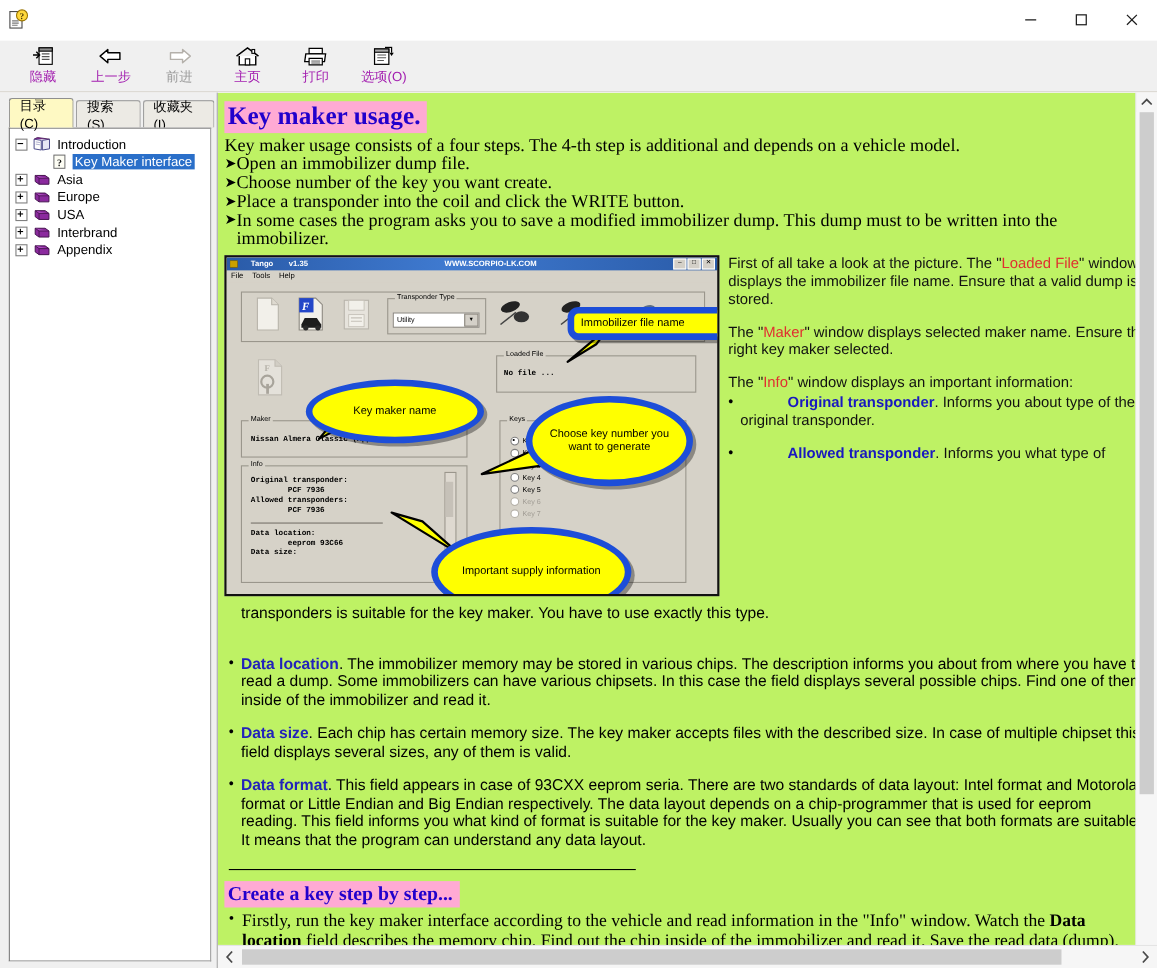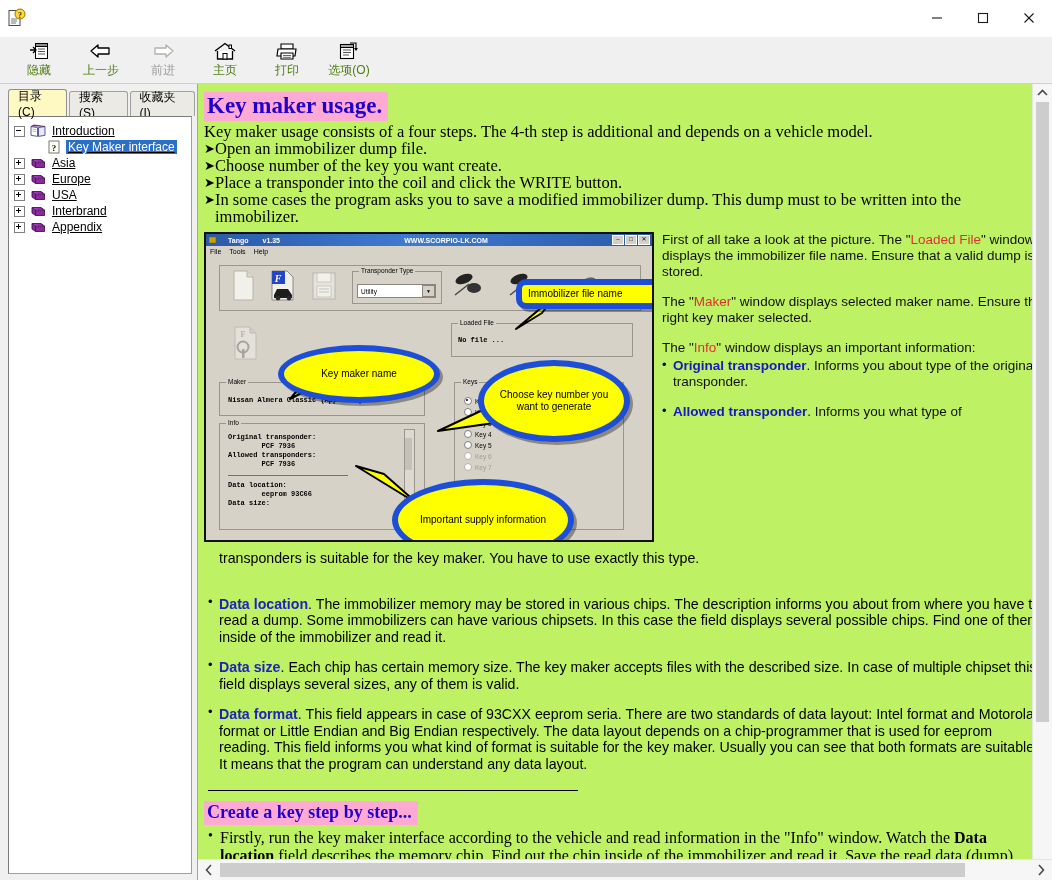--- a/index.html
+++ b/index.html
@@ -19,39 +19,39 @@
   .tb-btns{display:flex;height:36px;}
   .tb-btn{width:46px;height:36px;display:flex;align-items:center;justify-content:center;}
   .tb-btn svg{display:block;}
 
   
   .toolbar{height:46px;background:#f0f0f0;display:flex;align-items:flex-start;flex:0 0 auto;
            padding-left:8px;border-bottom:1px solid #d4d0c8;}
   .tool{width:62px;height:46px;display:flex;flex-direction:column;align-items:center;
         justify-content:flex-start;padding-top:3px;cursor:default;}
   .tool .ic{height:22px;display:flex;align-items:center;justify-content:center;}
-  .tool .lb{font-size:12px;color:#4d7c0f;margin-top:1px;line-height:14px;white-space:nowrap;}
+  .tool .lb{font-size:12px;color:#a21caf;margin-top:1px;line-height:14px;white-space:nowrap;}
   .tool.disabled .lb{color:#9b9b9b;}
 
   
   .body{flex:1 1 auto;display:flex;background:#f0f0f0;overflow:hidden;}
 
   
   .leftpane{width:197px;flex:0 0 197px;display:flex;flex-direction:column;background:#f0f0f0;
             padding:4px 0 0 3px;box-sizing:border-box;}
   .tabs{display:flex;height:28px;align-items:flex-end;padding-left:5px;}
   .tab{height:24px;padding:0 9px;display:flex;align-items:center;font-size:12px;color:#000;
        background:#eceae4;border:1px solid #a0a0a0;border-bottom:none;margin-right:2px;
        border-radius:3px 3px 0 0;}
   .tab.active{background:#fef9c3;height:26px;border-color:#8f8f8f;position:relative;z-index:3;}
   .treebox{flex:1 1 auto;margin:0 5px 6px 5px;background:#ffffff;
            border:1px solid #a0a0a0;border-top-color:#7a7a7a;border-left-color:#7a7a7a;
            overflow:hidden;position:relative;}
   .tree{padding:6px 2px 2px 4px;}
-  .node{display:flex;align-items:center;height:16px;margin-bottom:0px;font-size:12px;color:#000;white-space:nowrap;text-decoration:underline;}
+  .node{display:flex;align-items:center;height:16px;margin-bottom:0px;font-size:12px;color:#000;white-space:nowrap;}
   .node .exp{width:13px;height:13px;flex:0 0 13px;margin-right:3px;display:flex;align-items:center;justify-content:center;}
   .node .noexp{width:13px;flex:0 0 13px;margin-right:3px;}
   .plusbox{width:9px;height:9px;border:1px solid #808080;background:#fff;position:relative;}
   .plusbox:before{content:"";position:absolute;left:1px;top:3px;width:5px;height:1px;background:#000;}
   .plusbox.plus:after{content:"";position:absolute;left:3px;top:1px;width:1px;height:5px;background:#000;}
   .node .ic{width:18px;flex:0 0 18px;display:flex;align-items:center;justify-content:center;margin-right:3px;}
   .node .lbl{padding:0 2px;line-height:14px;}
   .node.sel .lbl{background:#2a6fc9;color:#ffffff;}
   .node.child{padding-left:16px;}
 
@@ -83,21 +83,21 @@
   .serif p{margin:0;}
   .arrowline{display:flex;align-items:flex-start;line-height:17px;}
   .arrowline .gl{flex:0 0 11px;font-size:13px;line-height:17px;}
   .arrowline .tx{flex:1 1 auto;}
 
   .figwrap{display:flex;margin-top:7px;}
   .figure{width:450px;flex:0 0 450px;height:310px;position:relative;
           border:2px solid #111;box-sizing:border-box;background:#d6d2c8;overflow:hidden;}
   .sidecol{flex:1 1 auto;padding-left:8px;font-size:13.5px;line-height:16px;color:#111;}
   .sidecol .red{color:#e03030;}
-  .sidecol .blue{color:#1818c0;font-weight:bold;}
+  .sidecol .blue{color:#1818c0;font-weight:bold;margin-left:43px;}
   .sidecol p{margin:0 0 14px 0;}
   .sidecol ul{margin:0;padding:0;list-style:none;}
   .sidecol li{margin:0 0 14px 0;padding-left:11px;position:relative;}
   .sidecol li:before{content:"\2022";position:absolute;left:0;top:-1px;color:#000;font-size:13px;}
 
   .narrow{font-family:"Liberation Sans Narrow","Liberation Sans",sans-serif;
           font-size:14.2px;line-height:16.5px;color:#000;transform-origin:left top;}
   .narrow b.blue{color:#2222bb;}
   .bul{position:relative;padding-left:15px;margin:0 0 14px 0;}
   .bul:before{content:"\2022";position:absolute;left:4px;top:-2px;font-size:13px;color:#000;}

